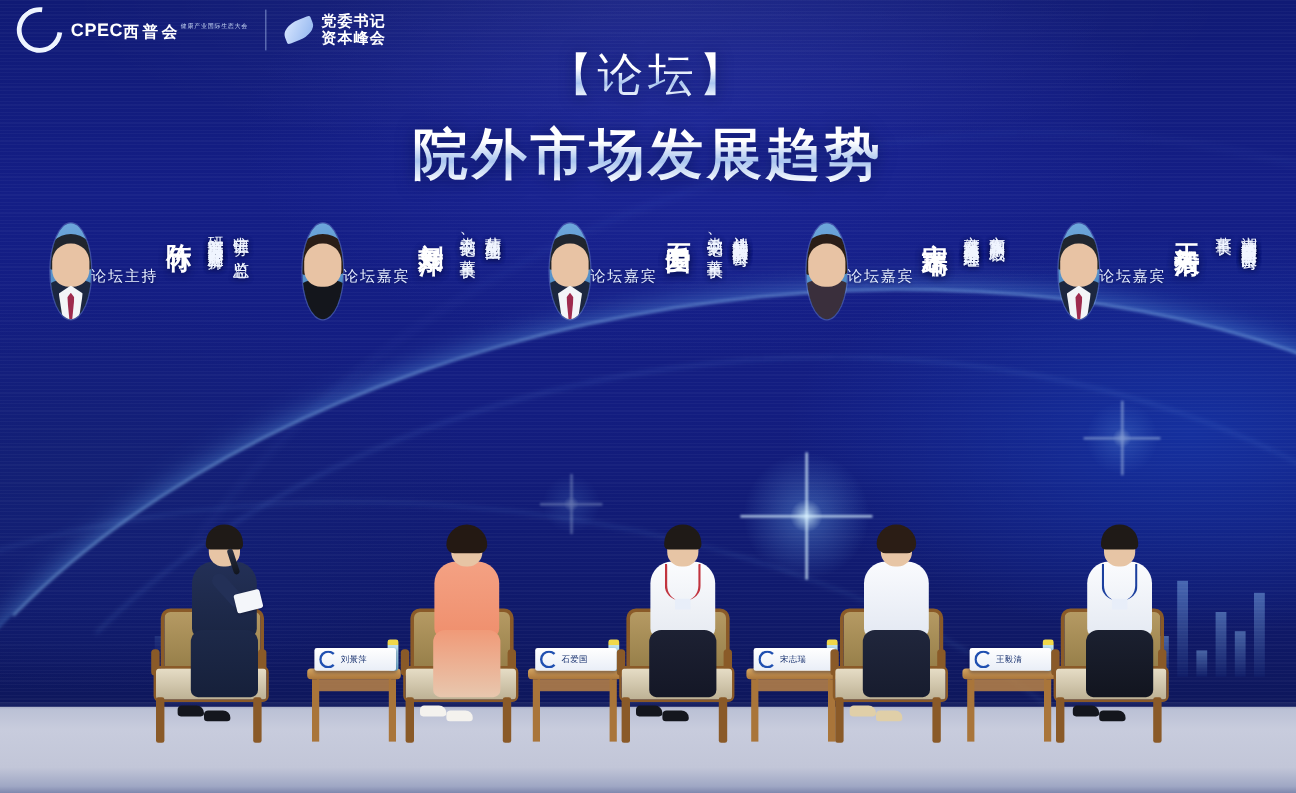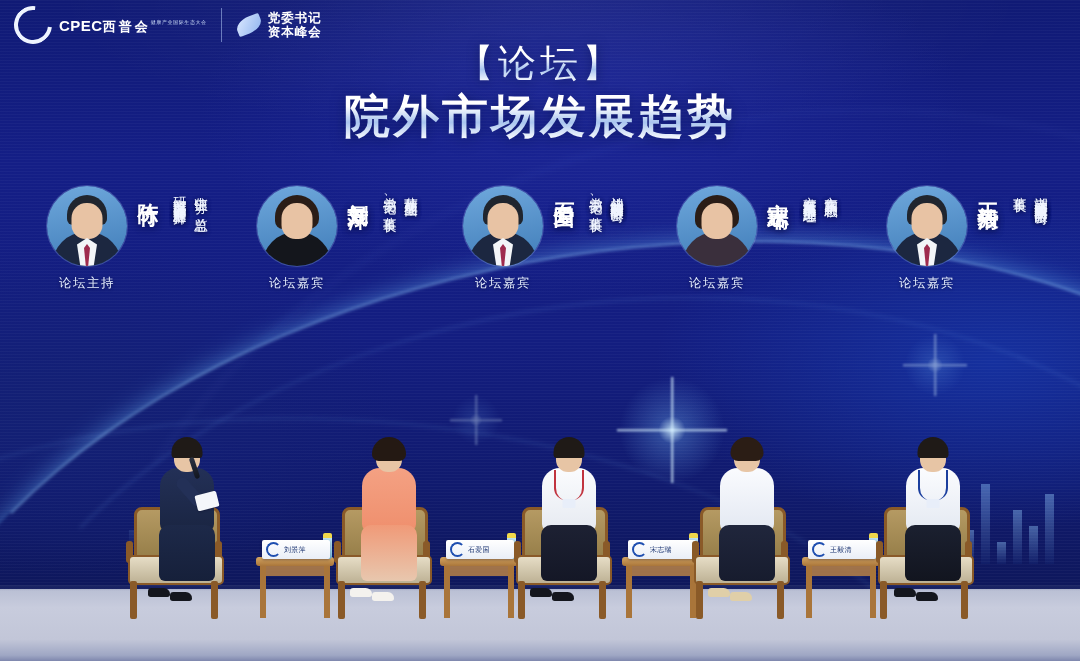--- a/index.html
+++ b/index.html
@@ -66,30 +66,30 @@
   .logo-b-txt{display:flex;flex-direction:column;line-height:1.12;color:#fff;
     font-size:12.5px;font-weight:bold;letter-spacing:1px;}
 
   
   .title{position:absolute;left:0;right:0;top:42px;text-align:center;z-index:5;}
   .title-1{font-size:38px;font-weight:normal;letter-spacing:4px;line-height:1.15;
     background:linear-gradient(180deg,#ffffff 34%,#a9c5ef 62%,#ffffff 92%);
     -webkit-background-clip:text;background-clip:text;color:transparent;
     -webkit-text-fill-color:transparent;
     filter:drop-shadow(0 2px 6px rgba(0,10,60,.5));}
-  .title-2{font-size:46px;font-weight:bold;letter-spacing:3px;line-height:1.25;margin-top:2px;
+  .title-2{font-size:46px;font-weight:bold;letter-spacing:3px;line-height:1.25;margin-top:14px;
     background:linear-gradient(180deg,#ffffff 32%,#a9c5ef 60%,#ffffff 92%);
     -webkit-background-clip:text;background-clip:text;color:transparent;
     -webkit-text-fill-color:transparent;
     filter:drop-shadow(0 2px 7px rgba(0,10,60,.55));}
 
   
   .speakers{position:absolute;left:0;top:186px;width:1080px;height:250px;z-index:5;}
   .sp{position:absolute;top:0;display:flex;align-items:flex-start;}
-  .sp-left{display:flex;flex-direction:column;align-items:center;width:90px;flex:0 0 90px;}
+  .sp-left{display:flex;flex-direction:row;align-items:center;width:90px;flex:0 0 90px;}
   .ph{width:80px;height:80px;border-radius:50%;overflow:hidden;position:relative;
     background:linear-gradient(170deg,#6fa8dc,#3f7cb8);box-shadow:0 0 0 1px rgba(190,220,255,.25);}
   .ph .hair{position:absolute;left:50%;top:9px;transform:translateX(-50%);
     width:40px;height:30px;border-radius:20px 20px 6px 6px;background:#20252e;}
   .ph .face{position:absolute;left:50%;top:17px;transform:translateX(-50%);
     width:31px;height:36px;border-radius:15px 15px 14px 14px;background:#e8c3a4;}
   .ph .body{position:absolute;left:50%;bottom:-2px;transform:translateX(-50%);
     width:70px;height:36px;border-radius:34px 34px 0 0;background:#1c2740;}
   .ph .shirt{position:absolute;left:50%;bottom:-2px;transform:translateX(-50%);
     width:20px;height:30px;background:#f3f5f8;clip-path:polygon(50% 0,100% 22%,82% 100%,18% 100%,0 22%);}

